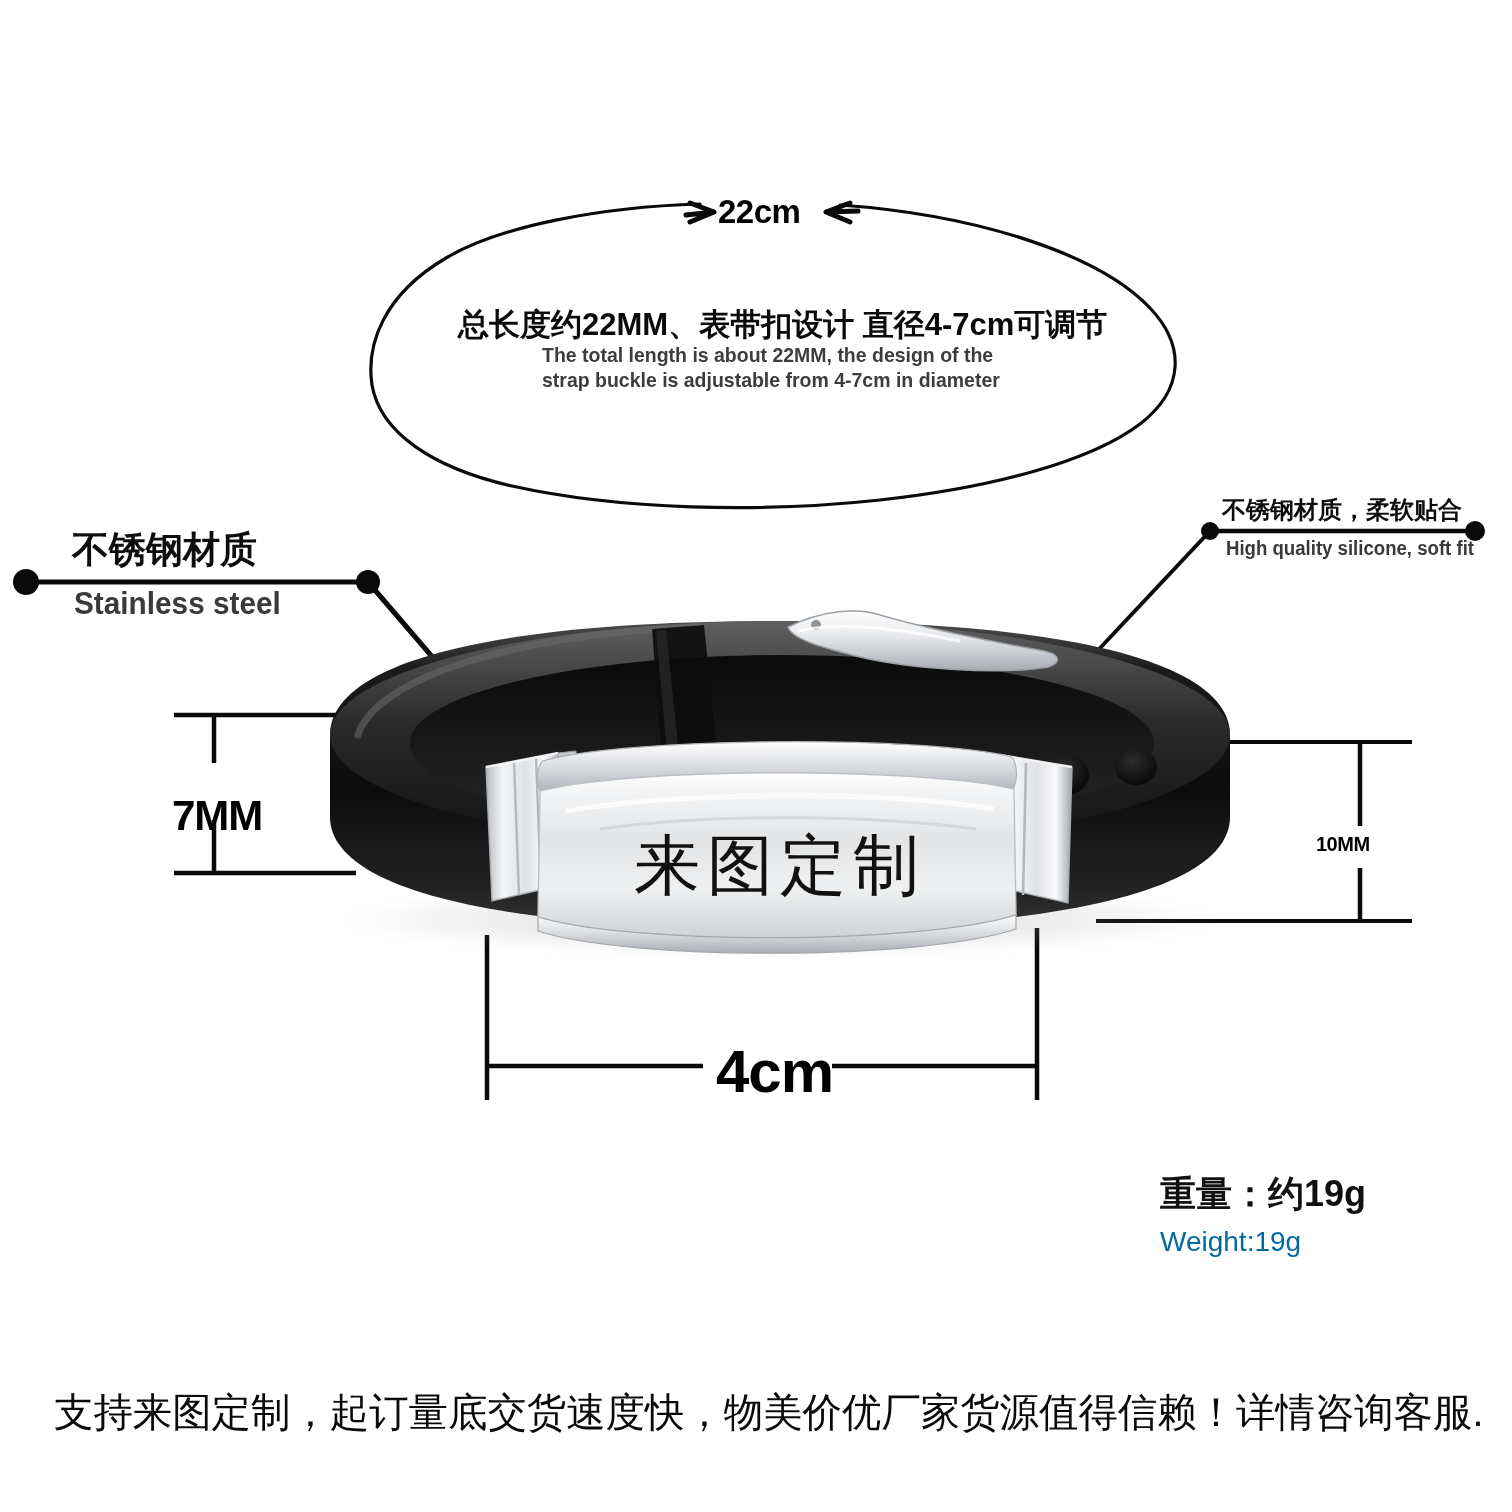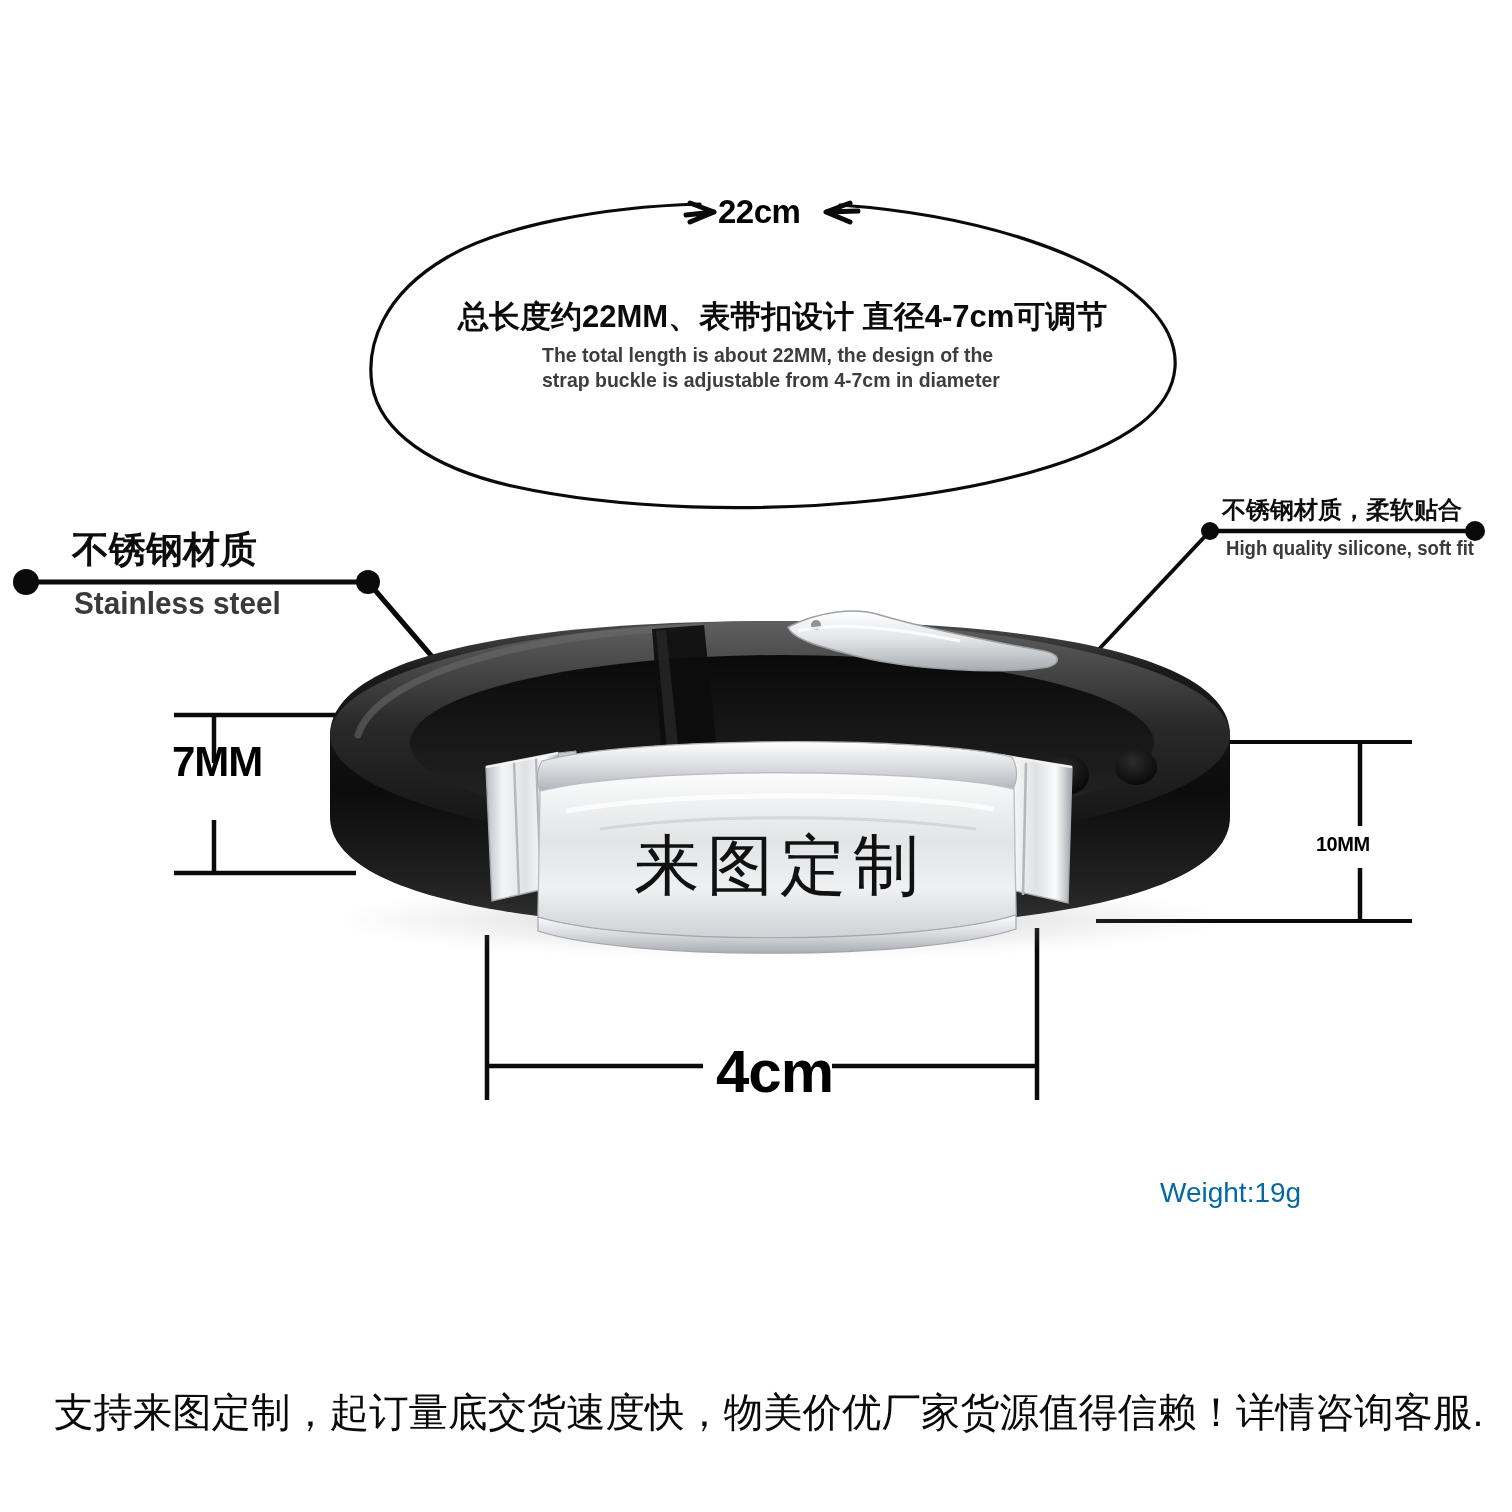--- a/index.html
+++ b/index.html
@@ -116,37 +116,38 @@
     <g>
       <line x1="487" y1="935" x2="487" y2="1100" stroke="#0a0a0a" stroke-width="4.5"></line>
       <line x1="1037" y1="928" x2="1037" y2="1100" stroke="#0a0a0a" stroke-width="4.5"></line>
       <line x1="487" y1="1066" x2="703" y2="1066" stroke="#0a0a0a" stroke-width="4.5"></line>
       <line x1="832" y1="1066" x2="1037" y2="1066" stroke="#0a0a0a" stroke-width="4.5"></line>
     </g>
   </svg>
 
   <div class="abs" id="len-label" style="left:718px;top:193px;">22cm</div>
 
-  <div class="abs" id="ellipse-cn" style="left:458px;top:296px;">总长度约22MM、表带扣设计 直径4-7cm可调节</div>
+  <div class="abs" id="ellipse-cn" style="left:458px;top:304px;">总长度约22MM、表带扣设计 直径4-7cm可调节</div>
   <div class="abs" style="left:522px;top:343px;margin-left:20px;">
     <div id="ellipse-en">The total length is about 22MM, the design of the</div>
     <div id="ellipse-en">strap buckle is adjustable from 4-7cm in diameter</div>
   </div>
 
   <div class="abs cn-head" id="steel-cn" style="left:72px;top:531px;">不锈钢材质</div>
   <div class="abs en-sub" id="steel-en" style="left:74px;top:586px;">Stainless steel</div>
 
   <div class="abs cn-head" id="sil-cn" style="left:1222px;top:498px;">不锈钢材质，柔软贴合</div>
   <div class="abs en-sub" id="sil-en" style="left:1226px;top:537px;">High quality silicone, soft fit</div>
 
-  <div class="abs dim-label" id="dim-7mm" style="left:172px;top:738px;">7MM</div>
+  <div class="abs dim-label" id="dim-7mm" style="left:172px;top:792px;">7MM</div>
   <div class="abs dim-label" id="dim-10mm" style="left:1316px;top:833px;">10MM</div>
   <div class="abs dim-label" id="dim-4cm" style="left:716px;top:1037px;">4cm</div>
 
   <div class="abs" style="left:1160px;top:1170px;">
+    <div id="w-cn">重量：约19g</div>
     <div id="w-en" style="margin-top:7px;">Weight:19g</div>
   </div>
 
   <div class="abs" id="footer-text" style="left:54px;top:1385px;">支持来图定制，起订量底交货速度快，物美价优厂家货源值得信赖！详情咨询客服.</div>
 
   <div id="bracelet">
     <div class="band-shadow"></div>
 
     <svg width="960" height="390" viewBox="0 0 960 390" style="position:absolute;left:0;top:0;">
       <defs>

